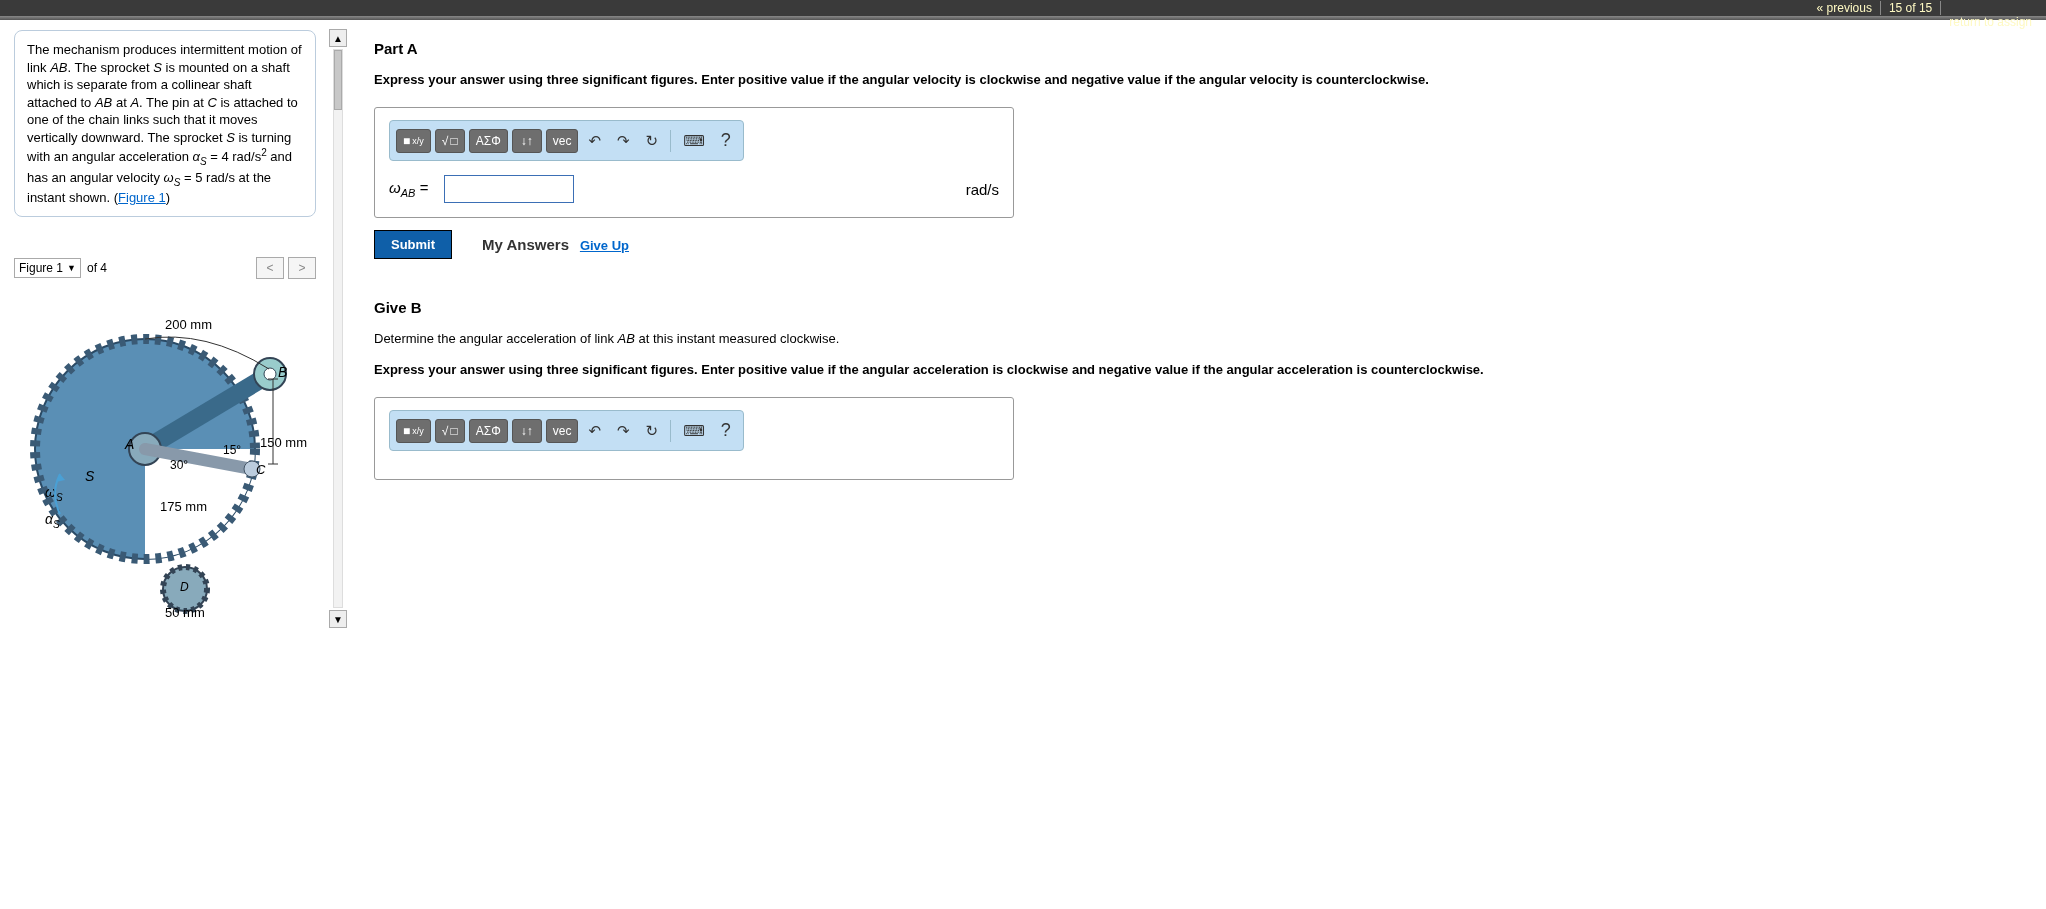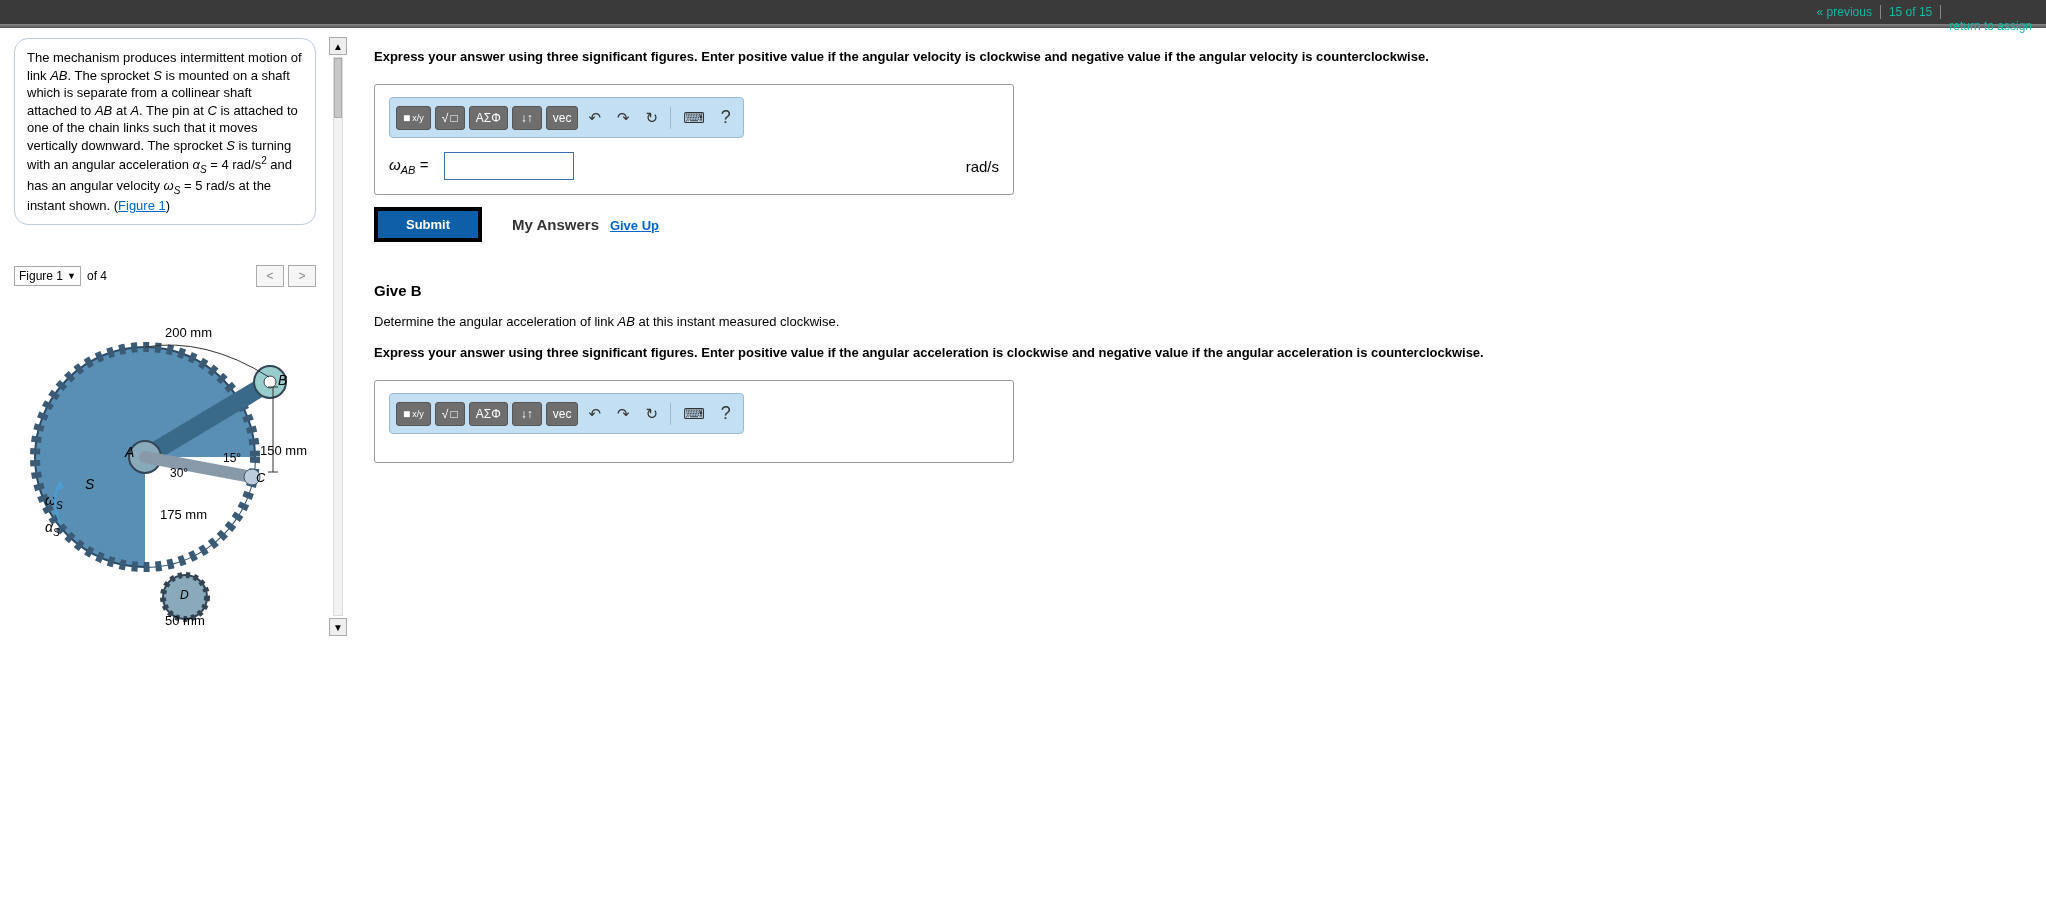--- a/index.html
+++ b/index.html
@@ -1,27 +1,27 @@
 <!DOCTYPE html>
 <html><head>
 <meta charset="utf-8">
 <style>
   * { box-sizing: border-box; margin: 0; padding: 0; }
   body { font-family: Arial, Helvetica, sans-serif; font-size: 13px; color: #000; background: #fff; }
-  .topbar { background: #3a3a3a; color: #14b8a6; height: 24px; display: flex; justify-content: flex-end; align-items: center; padding-right: 6px; font-size: 12px; }
+  .topbar { background: #3a3a3a; color: #fef9c3; height: 16px; display: flex; justify-content: flex-end; align-items: center; padding-right: 6px; font-size: 12px; }
   .topbar span { padding: 0 8px; border-right: 1px solid #888; cursor: pointer; }
   .topbar span:last-child { border-right: none; margin-top: 28px; }
   .gradbar { height: 4px; background: linear-gradient(#888,#555); }
   .main { display:flex; }
   .left { width: 350px; padding: 10px 8px 10px 14px; position:relative; }
   .scroll-gutter { position:absolute; right:0; top:8px; bottom:0; width:24px; display:flex; flex-direction:column; align-items:center;}
   .scroll-arrow { width:18px; height:18px; border:1px solid #aaa; background:#eee; display:flex; align-items:center; justify-content:center; font-size:10px; cursor:pointer; margin:1px 0;}
   .scroll-track { flex:1; width:10px; background:#f2f2f2; border:1px solid #ddd; margin:1px 0; position:relative; }
   .scroll-thumb { position:absolute; top:0; left:0; right:0; height:60px; background:#c8c8c8; border:1px solid #aaa;}
-  .problem-box { border:1px solid #bcd; border-radius:14px; padding:10px 12px; background:#fff; line-height:1.35; margin-right:26px; }
+  .problem-box { border:1px solid #bcd; border-radius:8px; padding:10px 12px; background:#fff; line-height:1.35; margin-right:26px; }
   .problem-box .ital { font-style: italic; }
   .fig-link { color:#06c; text-decoration:underline; cursor:pointer; }
   .fig-select-row { margin-top:40px; margin-right:26px; display:flex; align-items:center; gap:6px; }
   .fig-select { border:1px solid #aaa; padding:2px 4px; font-size:12px; display:inline-flex; align-items:center; gap:4px; cursor:pointer; background:#fff; }
   .fig-select .tri { font-size:9px; }
   .of { font-size:12px; }
   .nav-arrows { margin-left:auto; display:flex; gap:4px;}
   .nav-arrows button { width:28px; height:22px; border:1px solid #aaa; background:#f5f5f5; cursor:pointer; font-size:12px; color:#888;}
   .fig-image { margin-top:20px; margin-right:26px; display:flex; justify-content:center; }
   .right { flex:1; padding: 20px 18px 10px 24px; border-left:0; }
@@ -34,21 +34,21 @@
   .tb-btn { background:#6e6e6e; color:#fff; border:1px solid #555; border-radius:3px; padding:4px 6px; font-size:12px; cursor:pointer; display:inline-flex; align-items:center; gap:2px; min-width:30px; justify-content:center; }
   .tb-plain { background:transparent; color:#333; border:none; padding:4px 6px; font-size:15px; cursor:pointer; }
   .tb-sep { width:1px; height:22px; background:#9bc; margin:0 2px; }
   .eq-row { display:flex; align-items:center; gap:16px; }
   .eq-label { font-style: italic; font-size:15px; }
   .eq-label .sub { font-size:11px; font-style:italic; vertical-align:sub; }
   .eq-input { width:130px; height:28px; border:1px solid #3b6fb5; background:#fff; }
   .eq-unit { margin-left:auto; font-size:15px; }
   .sup { font-size:10px; vertical-align:super; }
   .submit-row { display:flex; align-items:center; gap:30px; margin-bottom:40px; }
-  .submit-btn { background:#0f5fa8; color:#fff; border:4px solid #000000; padding:6px 28px; font-weight:bold; cursor:pointer; font-size:13px; }
+  .submit-btn { background:#0f5fa8; color:#fff; border:1px solid #000000; padding:6px 16px; font-weight:bold; cursor:pointer; font-size:13px; }
   .my-ans { font-weight:bold; color:#333; font-size:15px; }
   .giveup { color:#06c; text-decoration:underline; cursor:pointer; font-size:13px; font-weight:bold;}
   svg { display:block; }
 </style>
 </head>
 <body>
 
 <div class="topbar">
   <span>« previous</span>
   <span>15 of 15</span>
@@ -120,20 +120,21 @@
       <div class="scroll-arrow">▲</div>
       <div class="scroll-track">
           <div class="scroll-thumb"></div>
         </div>
       <div class="scroll-arrow">▼</div>
     </div>
   </div>
 
   <div class="right">
 
+    <div class="part-title">Part A</div>
     <div class="instr">Express your answer using three significant figures. Enter positive value if the angular velocity is clockwise and negative value if the angular velocity is counterclockwise.</div>
 
     <div class="answer-box">
       <div class="toolbar">
         <span class="tb-btn">
             <span>■</span>
             <span style="font-size:9px">x/y</span>
           </span>
         <span class="tb-btn">
             <span>√</span>

